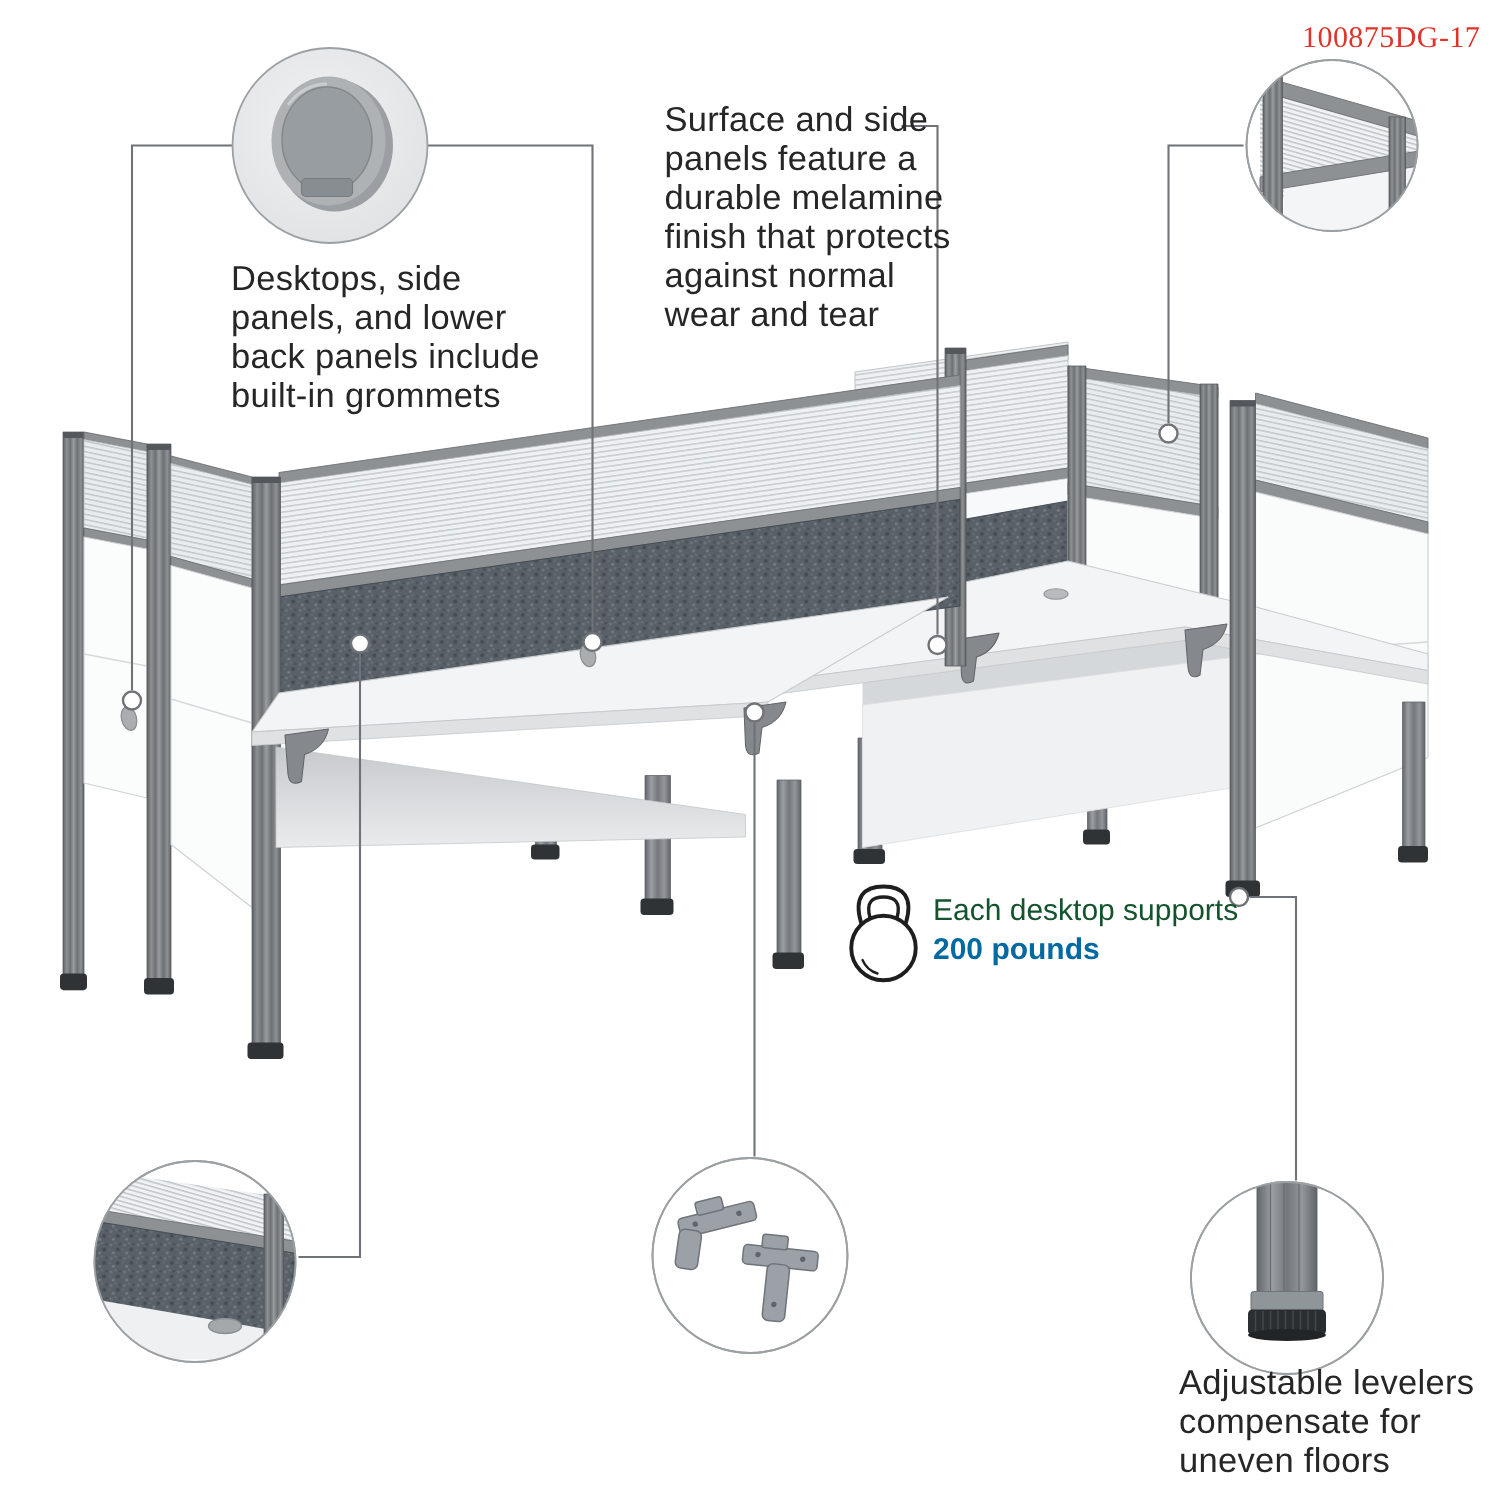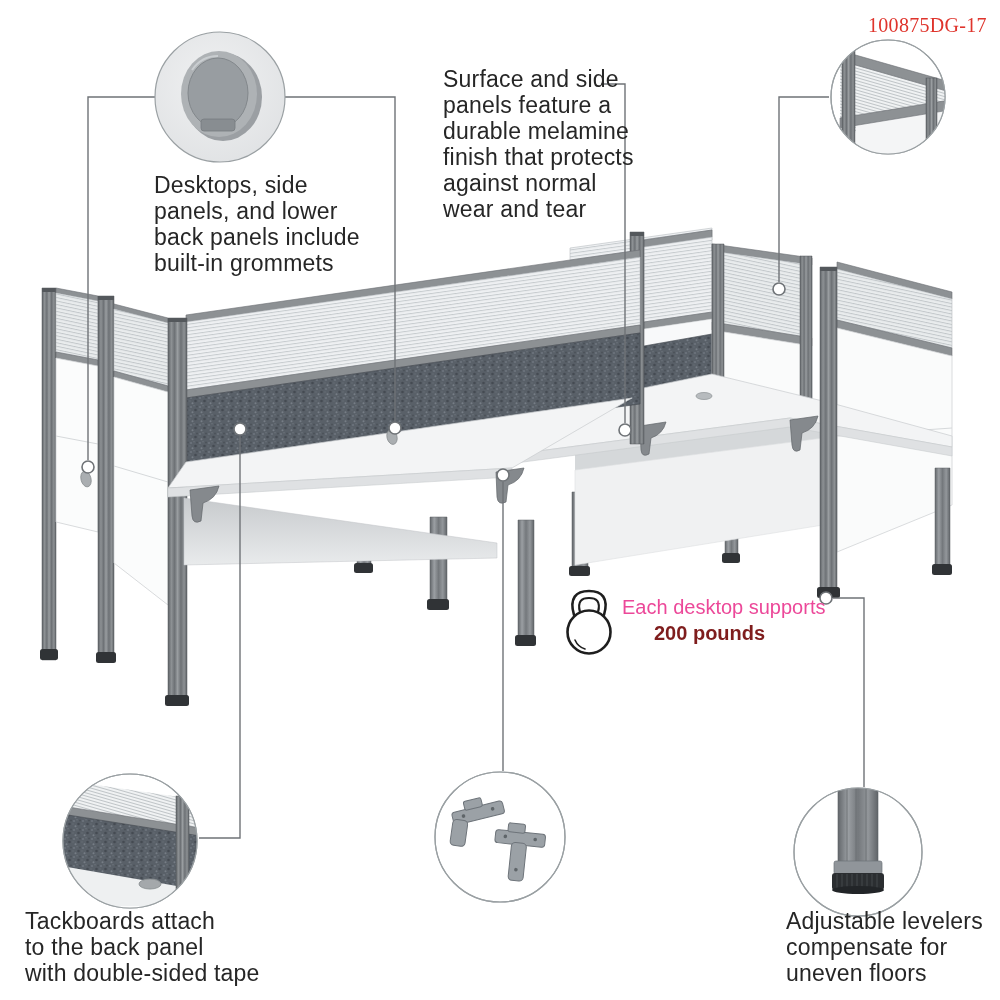--- a/index.html
+++ b/index.html
@@ -2,22 +2,22 @@
 <html><head>
 <meta charset="utf-8">
 <style>
   html,body{margin:0;padding:0;background:#ffffff;}
   #canvas{position:relative;width:1000px;height:1000px;background:#ffffff;overflow:hidden;
           font-family:"Liberation Sans", sans-serif;padding-left:24px;}
   #scene{position:absolute;left:0;top:0;}
   .note{position:absolute;white-space:pre-line;color:#262626;font-size:23px;line-height:26px;
         letter-spacing:.2px;font-weight:400;}
   .code{position:absolute;font-family:"Liberation Serif", serif;font-size:20px;letter-spacing:.3px;}
-  .w1{position:absolute;color:#ec4899;font-size:20px;line-height:26px;}
-  .w2{position:absolute;color:#7f1d1d;font-size:20px;line-height:26px;font-weight:700;margin-left:32px;}
+  .w1{position:absolute;color:#14532d;font-size:20px;line-height:26px;}
+  .w2{position:absolute;color:#0369a1;font-size:20px;line-height:26px;font-weight:700;}
 </style>
 </head>
 <body>
 
 <div id="canvas">
 
 <svg id="scene" width="1000" height="1000" viewBox="0 0 1000 1000">
 <defs>
   <radialGradient id="discG" cx="45%" cy="40%" r="70%">
     <stop offset="0" stop-color="#f0f1f2"></stop>
@@ -288,23 +288,20 @@
 built-in grommets</div>
 
 <div class="note" style="left:443px;top:66px;">Surface and side
 panels feature a
 durable melamine
 finish that protects
 against normal
 wear and tear</div>
 
 
-<div class="note" style="left:25px;top:908px;">Tackboards attach
-to the back panel
-with double-sided tape</div>
 
 
 <div class="note" style="left:786px;top:908px;">Adjustable levelers
 compensate for
 uneven floors</div>
 
 <div class="w1" style="left:622px;top:594px;">Each desktop supports</div>
 <div class="w2" style="left:622px;top:620px;">200 pounds</div>
 
 </div>

